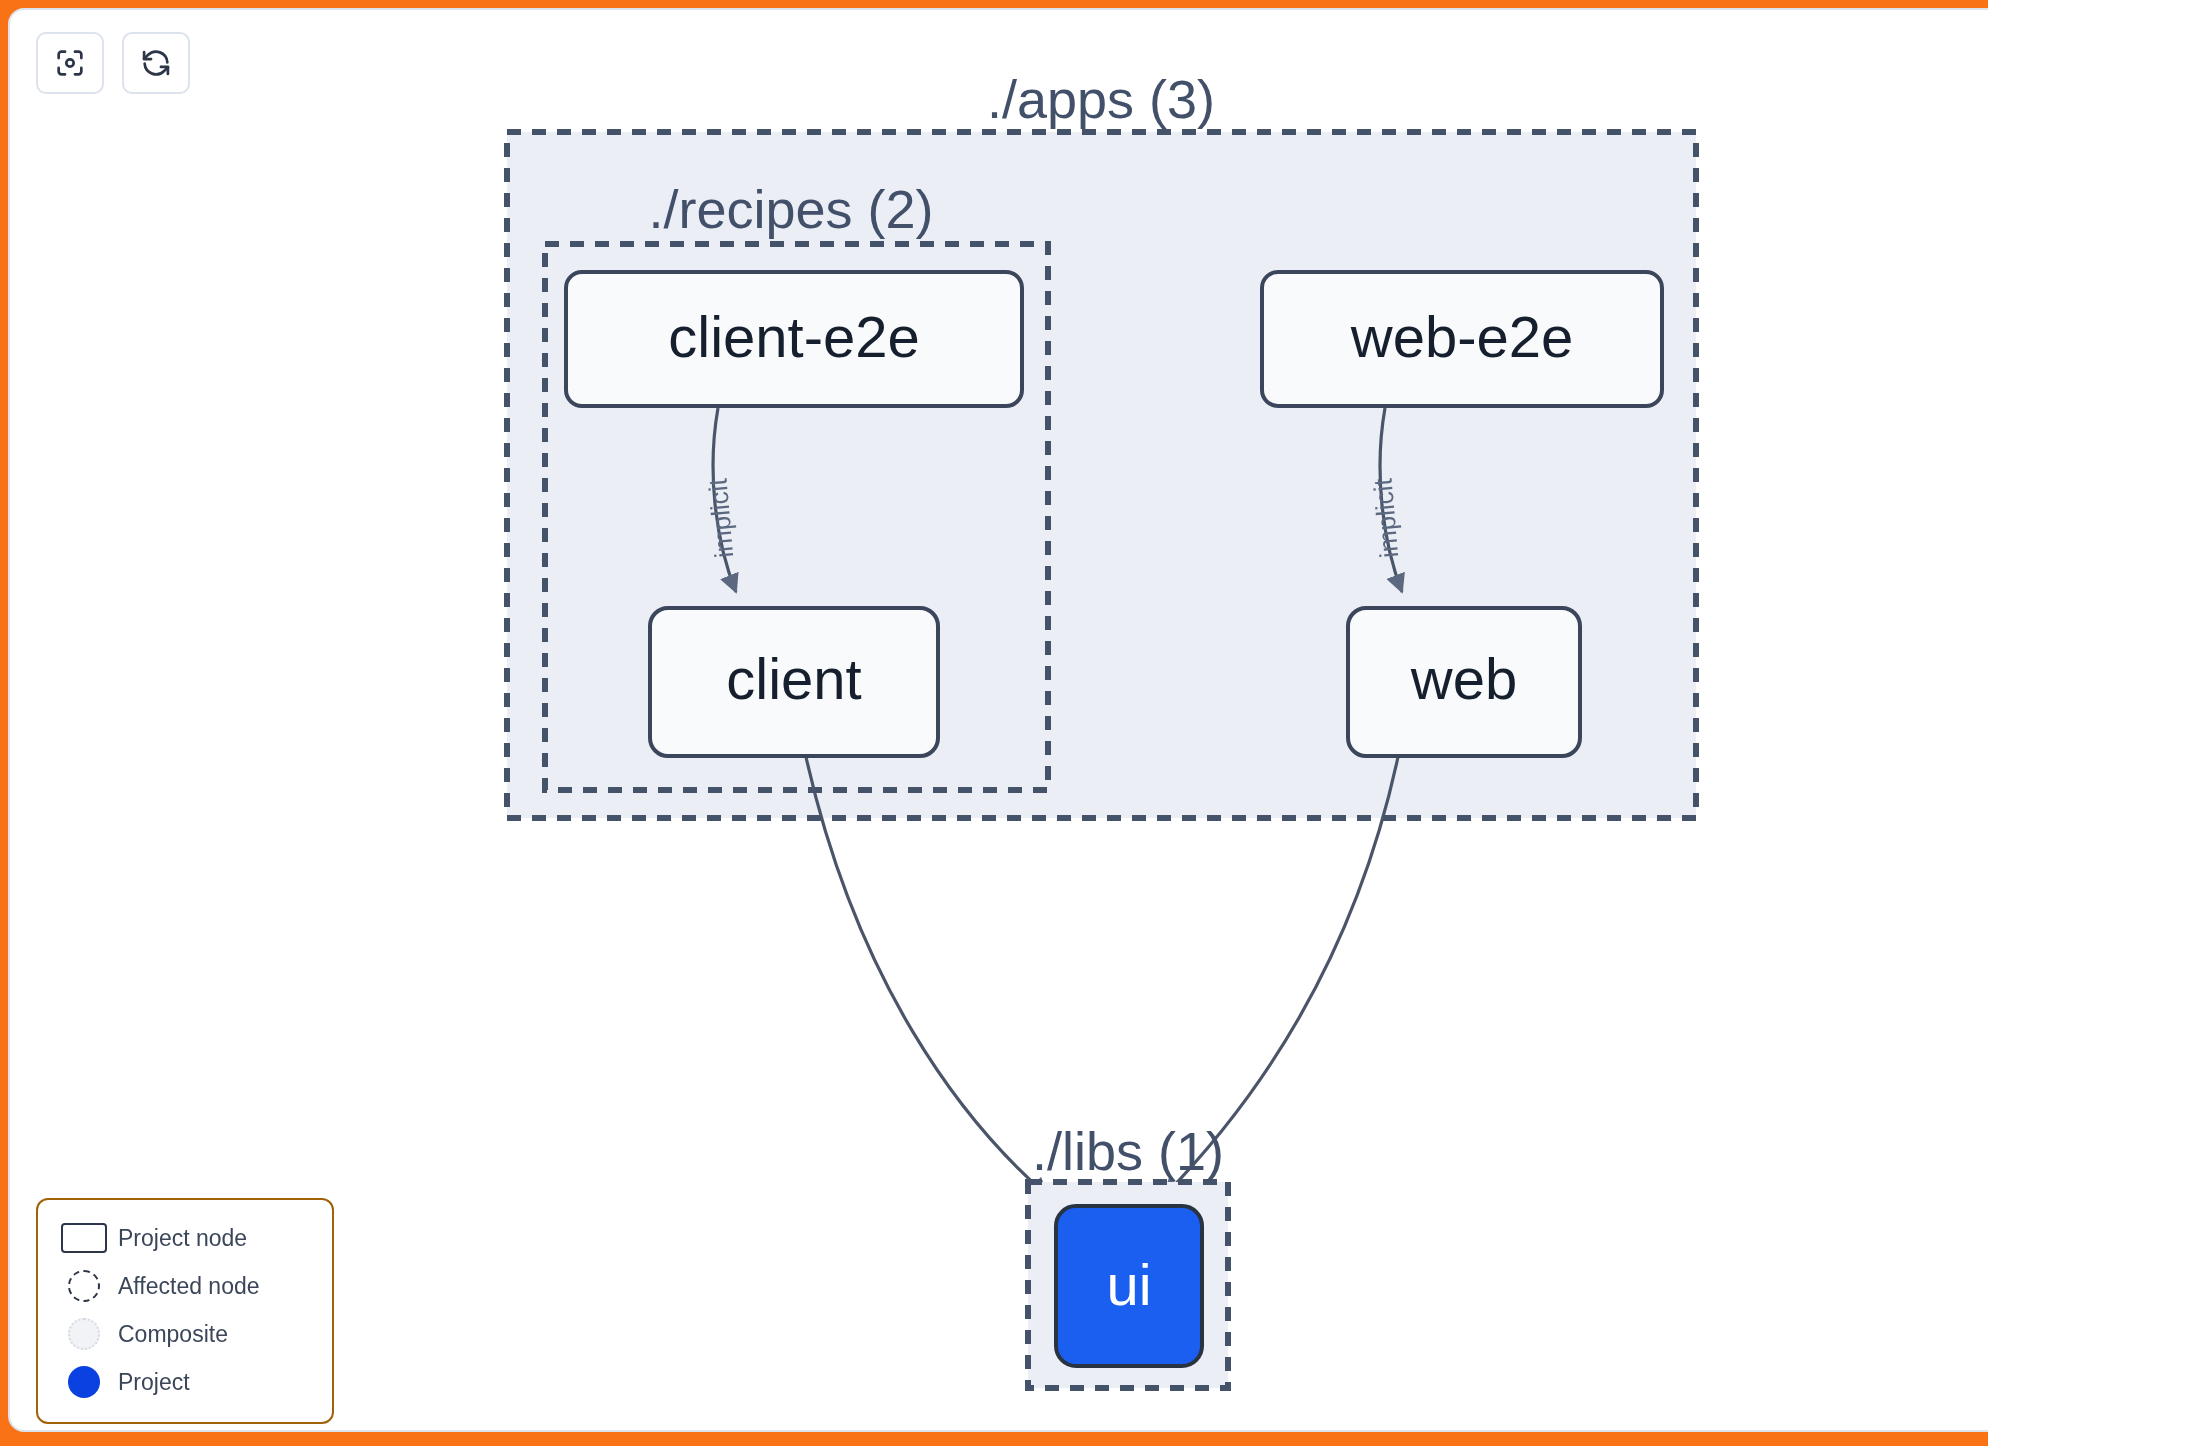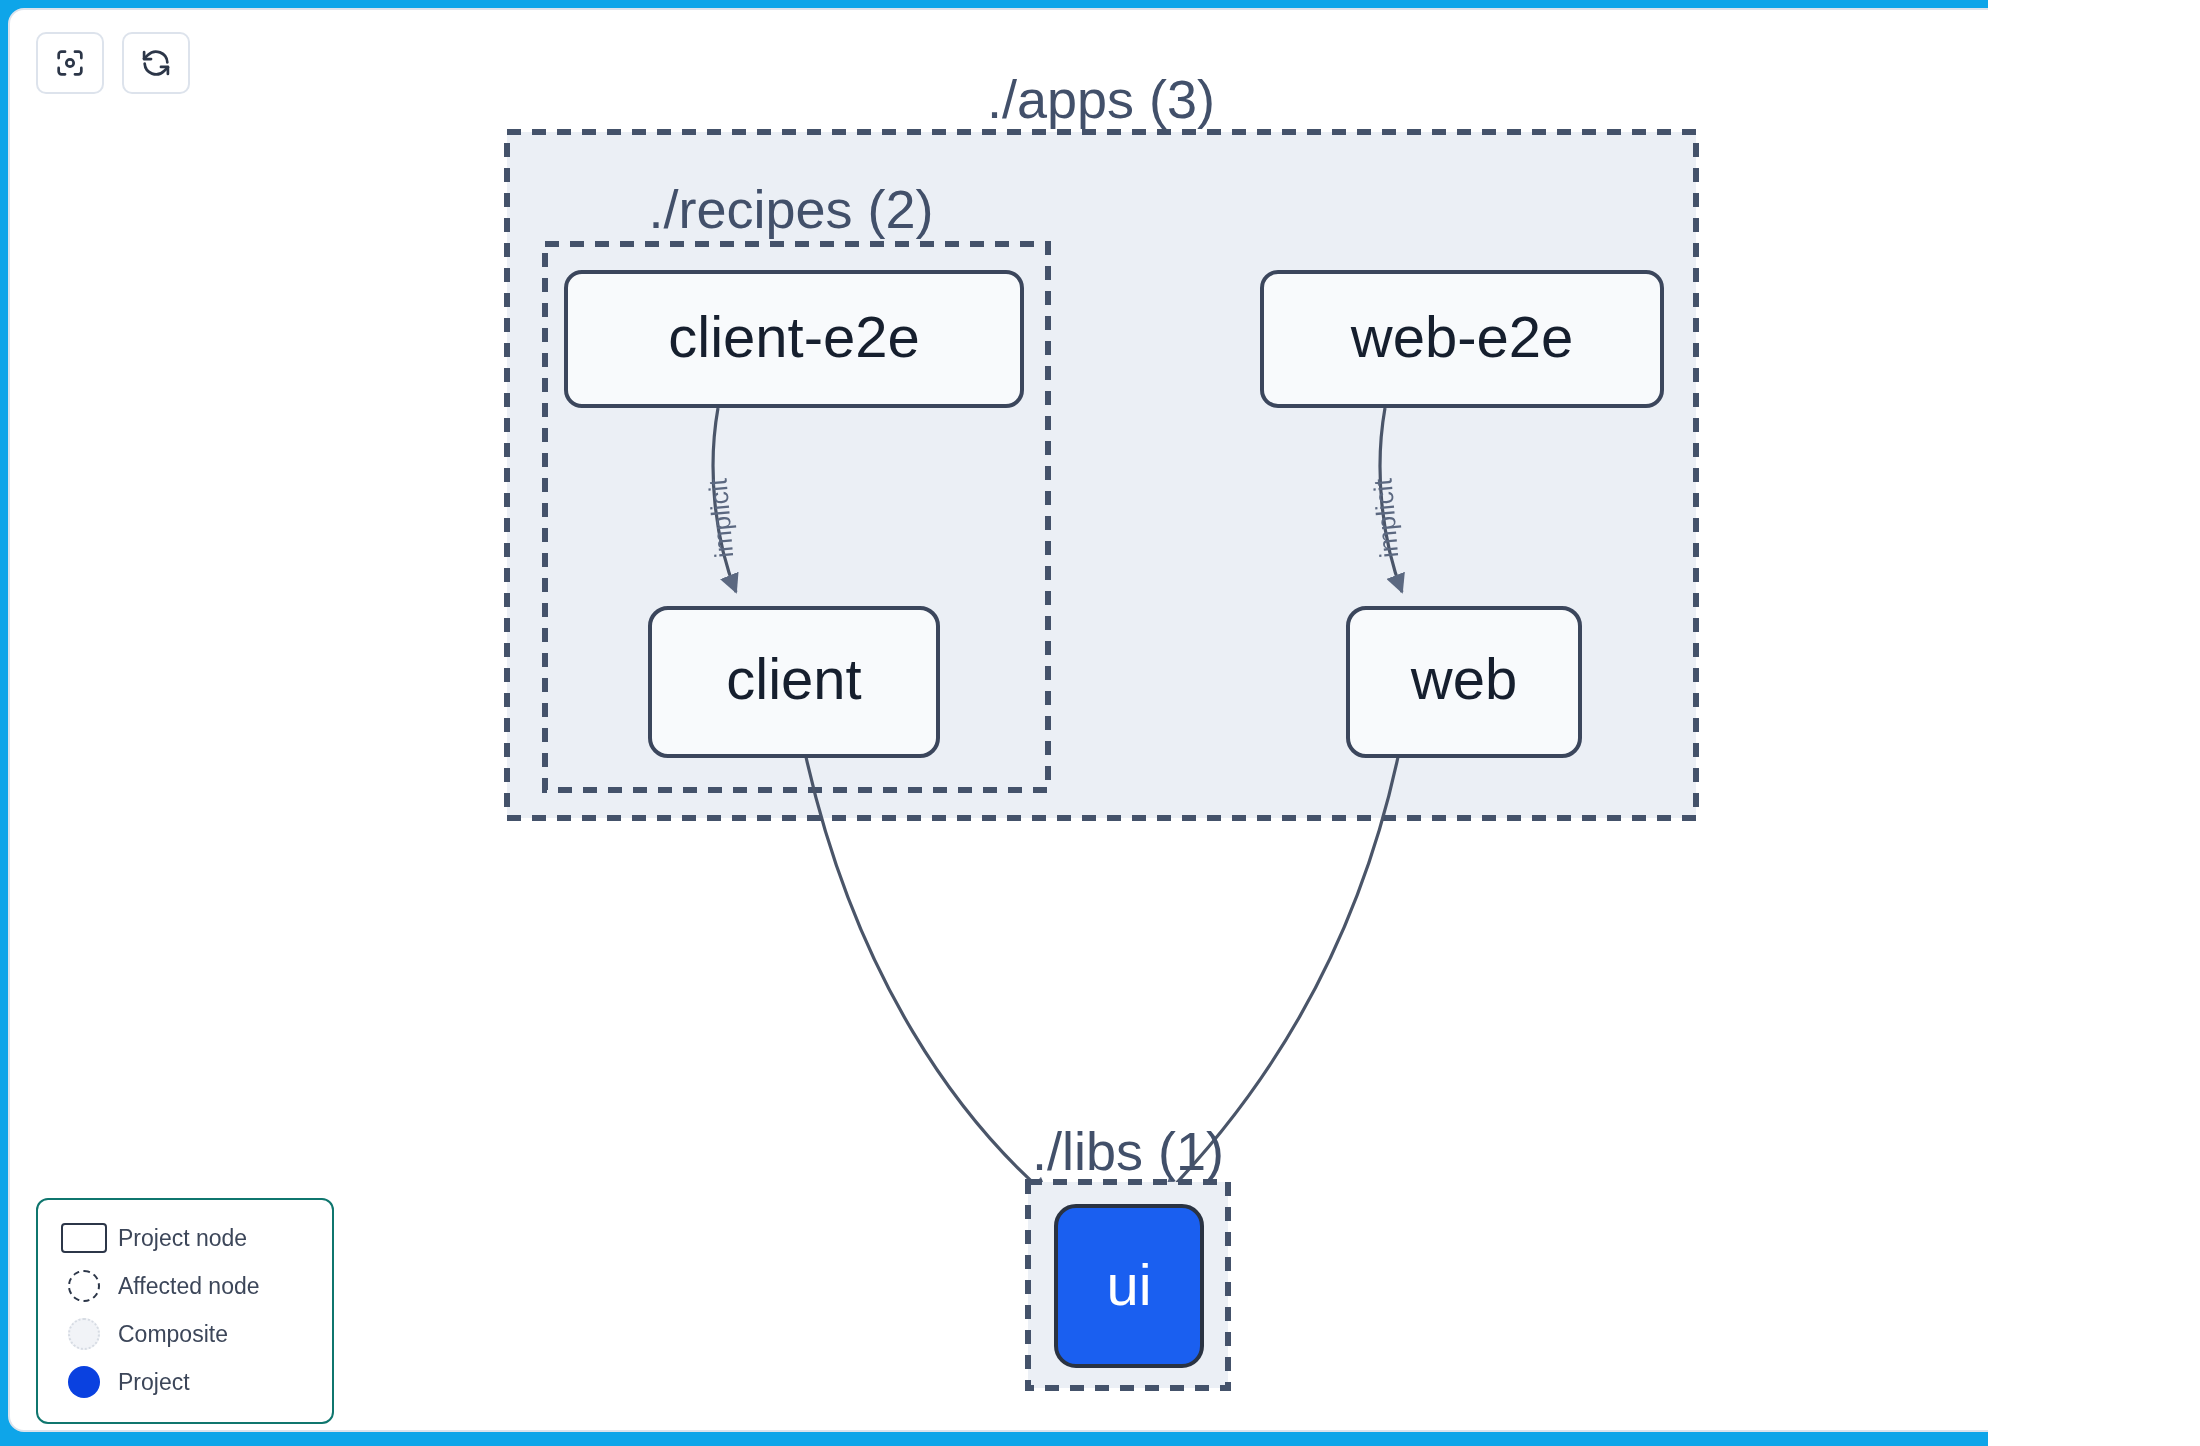--- a/index.html
+++ b/index.html
@@ -6,21 +6,21 @@
     margin: 0;
     padding: 0;
     background: #ffffff;
     font-family: "Liberation Sans", sans-serif;
   }
   #root {
     position: relative;
     width: 1988px;
     height: 1446px;
     overflow: hidden;
-    background: #0ea5e9;
+    background: #f97316;
     text-align: right;
   }
   
   #frame {
     position: absolute;
     left: 8px;
     top: 8px;
     width: 2168px;
     height: 1424px;
     border: 2px solid #dde3ec;
@@ -110,21 +110,21 @@
     stroke: #2a3342;
     stroke-width: 4;
   }
 
   
   #legend {
     position: absolute;
     left: 36px;
     top: 1198px;
     width: 298px;
-    border: 2px solid #0f766e;
+    border: 2px solid #a16207;
     border-radius: 12px;
     background: #ffffff;
     padding: 14px 18px 16px 18px;
     box-sizing: border-box;
     z-index: 40;
   }
   .legend-row {
     display: flex;
     align-items: center;
     height: 48px;

